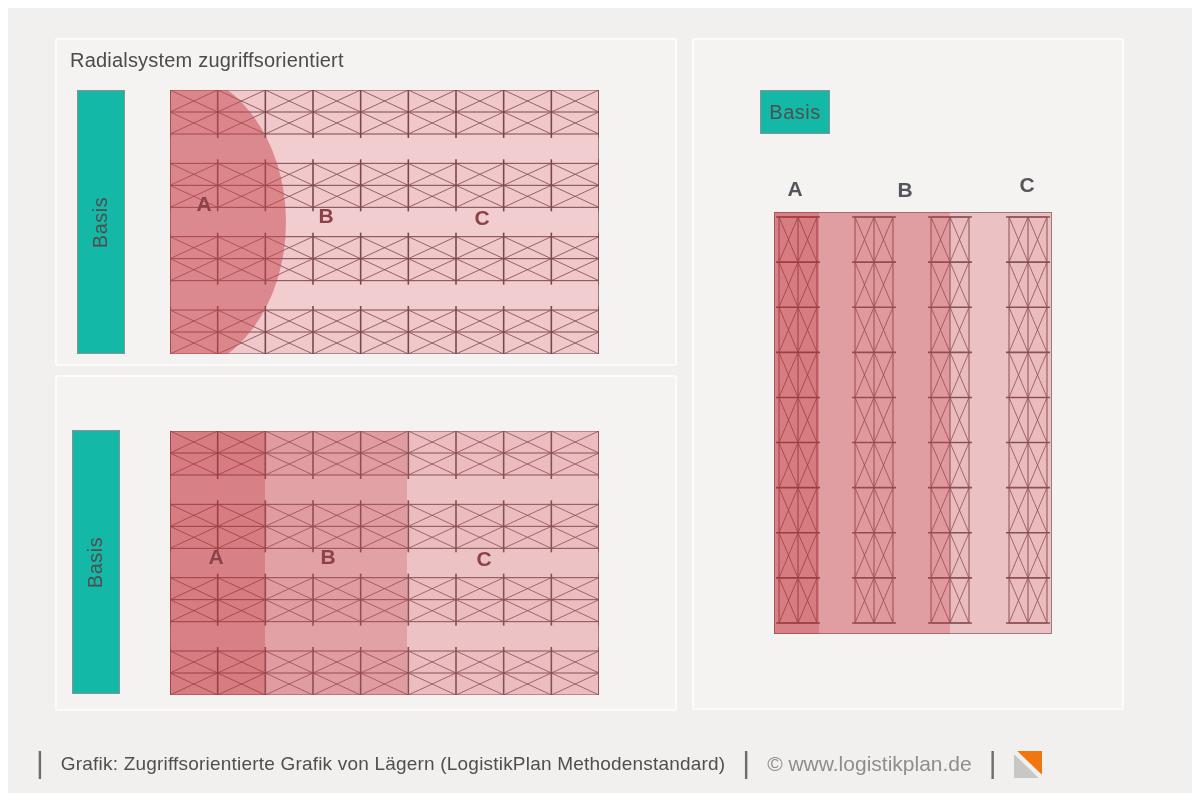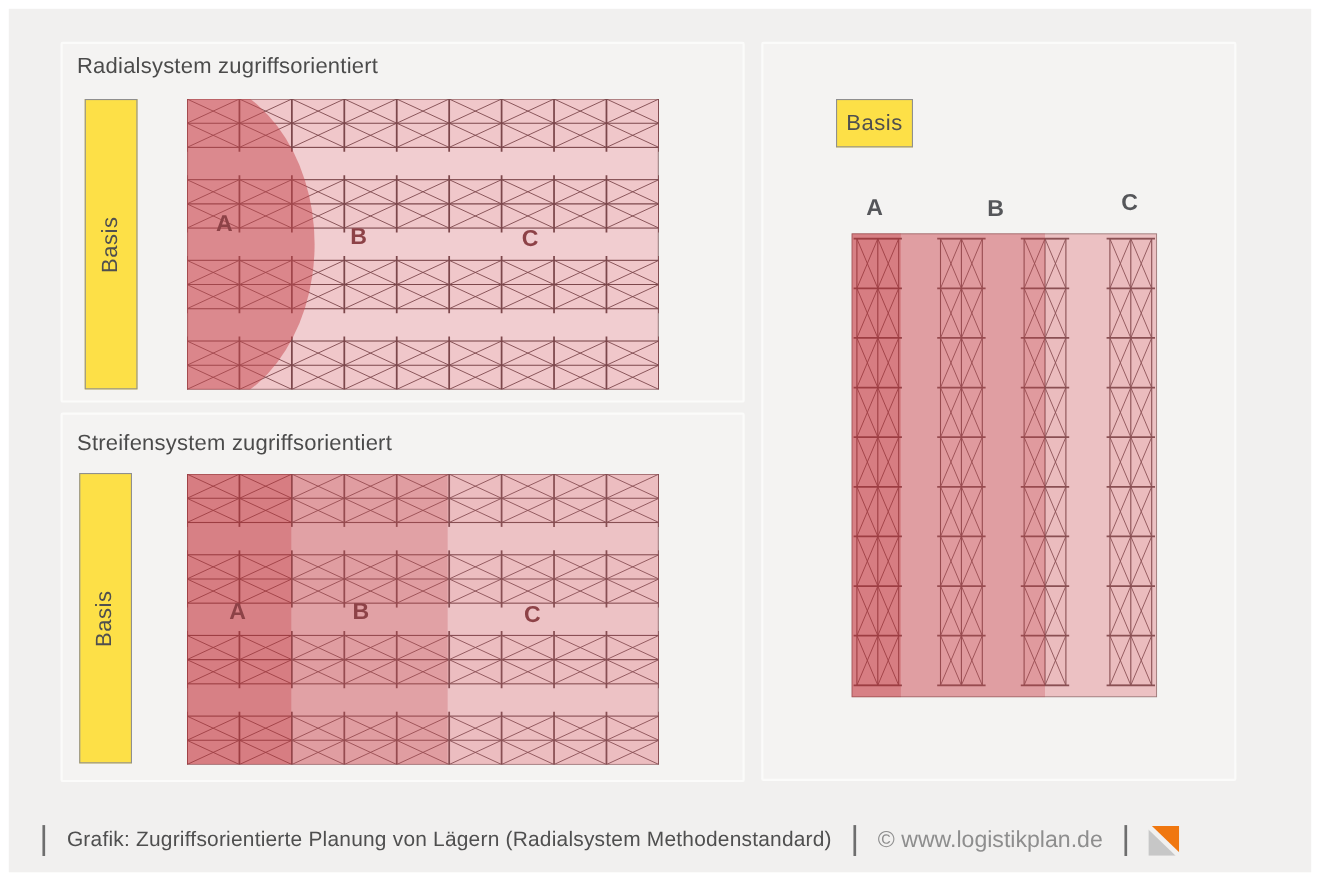--- a/index.html
+++ b/index.html
@@ -27,21 +27,21 @@
     background:var(--panel-bg);
     border:2px solid var(--panel-border);
     border-radius:2px;
   }
   .panel-title{
     position:absolute;
     font-size:20px;font-weight:400;color:var(--title-text);
     white-space:nowrap;letter-spacing:.2px;
   }
   .basis-box{
-    position:absolute;background:#fde047;border:1px solid #8f8f8f;
+    position:absolute;background:#14b8a6;border:1px solid #8f8f8f;
     display:flex;align-items:center;justify-content:center;
   }
   .basis-text{font-size:20px;color:#4f4f4f;letter-spacing:.5px;}
   .basis-box.vertical .basis-text{transform:rotate(-90deg);white-space:nowrap;}
   .rack-wrap{position:absolute;}
   .rack-wrap svg{position:absolute;left:0;top:0;display:block;}
   .zone-label{
     position:absolute;width:24px;text-align:center;
     font-size:21px;font-weight:bold;line-height:1;
   }
@@ -266,21 +266,20 @@
           <line x1="381.3333333333333" y1="264" x2="429" y2="242" stroke="#7c474b" stroke-width="0.8"></line>
           <ellipse cx="0" cy="132" rx="116" ry="152" fill="rgba(198,70,76,0.50)"></ellipse>
         </svg>
       <span class="zone-label red" style="left:22px;top:103px;">A</span>
       <span class="zone-label red" style="left:144px;top:115px;">B</span>
       <span class="zone-label red" style="left:300px;top:117px;">C</span>
     </div>
   </section>
 
   <section class="panel" style="left:47px;top:367px;width:622px;height:336px;">
-    <h2 class="panel-title" style="left:13px;top:15px;">Streifensystem zugriffsorientiert</h2>
     <div class="basis-box vertical" style="left:15px;top:53px;width:48px;height:264px;">
       <span class="basis-text">Basis</span>
     </div>
     <div class="rack-wrap" id="rack-stripes" style="left:113px;top:54px;width:429px;height:264px;">
         <svg width="429" height="264" viewBox="0 0 429 264">
           <rect x="0.5" y="0.5" width="428" height="263" fill="#f1cdd0" stroke="#96797b" stroke-width="1"></rect>
           <rect x="0" y="0" width="429" height="44" fill="#f0c7ca" stroke="#7c474b" stroke-width="1"></rect>
           <line x1="0" y1="22" x2="429" y2="22" stroke="#7c474b" stroke-width="1"></line>
           <line x1="0" y1="0" x2="0" y2="48" stroke="#7c474b" stroke-width="1.6"></line>
           <line x1="47.666666666666664" y1="0" x2="47.666666666666664" y2="48" stroke="#7c474b" stroke-width="1.6"></line>
@@ -686,21 +685,21 @@
           <line x1="254" y1="411" x2="273" y2="365.8888888888889" stroke="#7c474b" stroke-width="0.8"></line>
           <rect x="0" y="0" width="45" height="422" fill="rgba(190,52,58,0.50)"></rect>
           <rect x="45" y="0" width="131" height="422" fill="rgba(198,82,88,0.38)"></rect>
           <rect x="176" y="0" width="102" height="422" fill="rgba(210,128,133,0.16)"></rect>
         </svg>
       </div>
   </section>
 
   <div class="footer">
     <span class="divider">|</span>
-    <span class="caption">Grafik: Zugriffsorientierte Planung von Lägern (Radialsystem Methodenstandard)</span>
+    <span class="caption">Grafik: Zugriffsorientierte Grafik von Lägern (LogistikPlan Methodenstandard)</span>
     <span class="divider">|</span>
     <a class="copyright" href="#">© www.logistikplan.de</a>
     <span class="divider">|</span>
     <svg class="logo" viewBox="0 0 28 27">
       <polygon points="3.2,0 28,0 28,23.8" fill="#f0770f"></polygon>
       <polygon points="0,3.2 0,27 24.8,27" fill="#c7c7c7"></polygon>
     </svg>
   </div>
 
 </div>

